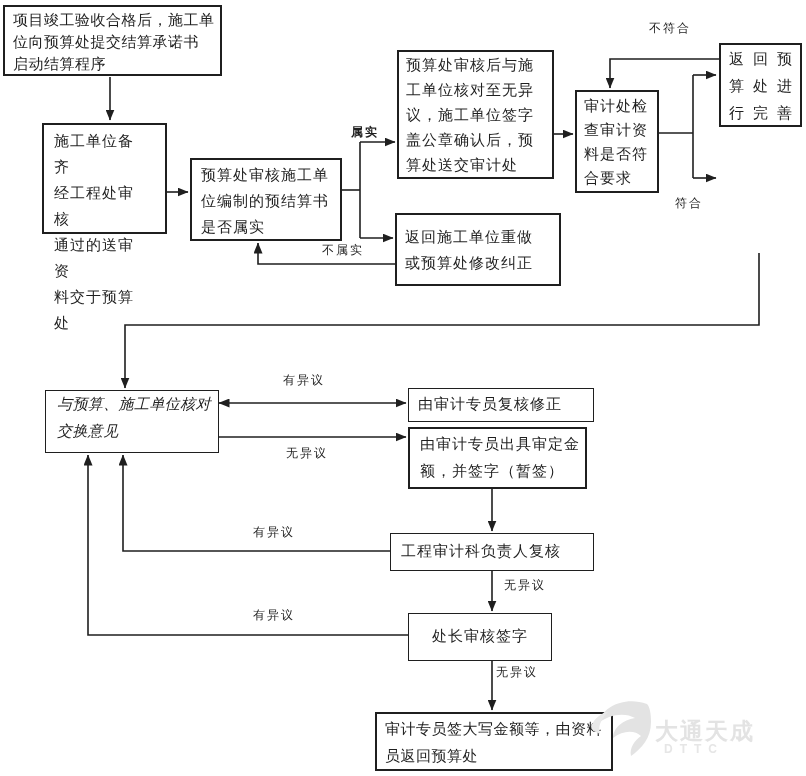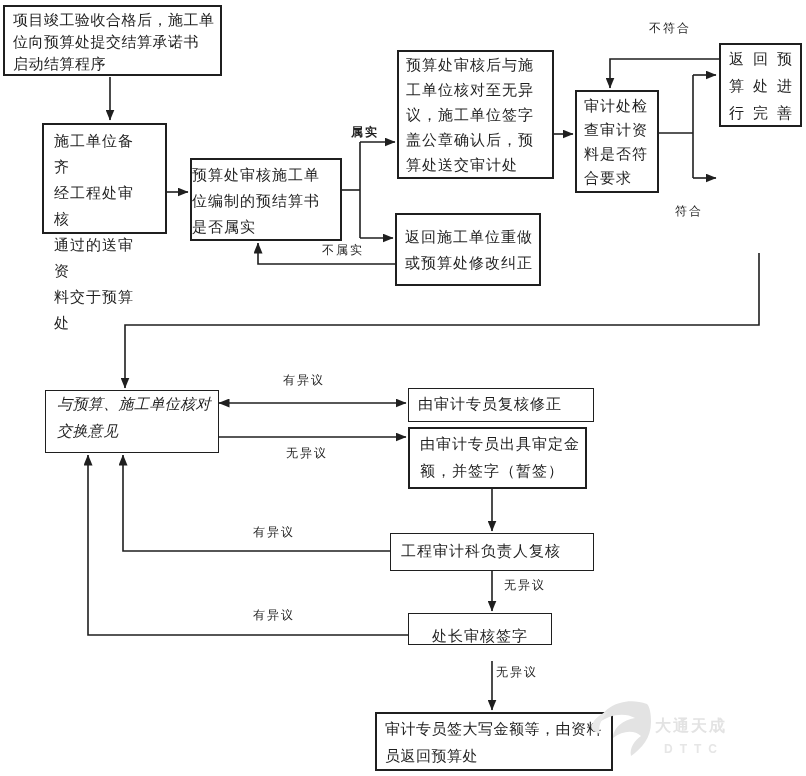--- a/index.html
+++ b/index.html
@@ -5,41 +5,41 @@
   html,body{margin:0;padding:0;background:#fff;}
   body{font-family:"Liberation Serif","DejaVu Serif",serif;}
   #stage{position:relative;width:806px;height:776px;background:#ffffff;overflow:hidden;}
   #wires{position:absolute;left:0;top:0;width:806px;height:776px;}
   .node{
     position:absolute;box-sizing:border-box;border:2px solid #1f1f1f;background:#fff;
     font-size:15px;color:#1f1f1f;white-space:pre-line;letter-spacing:1px;
   }
   .n1{left:3px;top:5px;width:219px;height:71px;line-height:22px;padding:2px 4px 0 8px;letter-spacing:.5px;}
   .n2{left:42px;top:123px;width:125px;height:111px;line-height:26px;padding:3px 20px 0 10px;}
-  .n3{left:190px;top:158px;width:152px;height:83px;line-height:26px;padding:2px 4px 0 0;}
+  .n3{left:190px;top:158px;width:152px;height:83px;line-height:26px;padding:2px 4px 0 9px;}
   .n4{left:397px;top:50px;width:157px;height:129px;line-height:25px;padding:1px 4px 0 7px;}
-  .n5{left:395px;top:213px;width:146px;height:73px;line-height:26px;padding:9px 4px 0 8px;}
+  .n5{left:395px;top:213px;width:166px;height:73px;line-height:26px;padding:9px 4px 0 8px;}
   .n6{left:575px;top:90px;width:84px;height:103px;line-height:24px;padding:2px 6px 16px 7px;}
   .n7{left:719px;top:28px;width:83px;height:84px;line-height:27px;padding:1px 8px 0 8px;
       letter-spacing:0;text-align:justify;text-align-last:justify;word-break:break-all;margin-top:15px;}
   .n8{left:719px;top:146px;width:82px;height:107px;line-height:26px;padding:1px 7px 0 8px;
       letter-spacing:0;text-align:justify;text-align-last:justify;word-break:break-all;}
   .n9{left:45px;top:390px;width:174px;height:63px;border-width:1px;line-height:27px;padding:0 4px 0 11px;letter-spacing:.4px;font-style:italic;}
   .n10{left:408px;top:380px;width:186px;height:34px;border-width:1px;line-height:31px;padding:0 0 0 9px;margin-top:8px;}
   .n11{left:408px;top:427px;width:179px;height:62px;line-height:27px;padding:2px 4px 0 10px;}
   .n12{left:390px;top:533px;width:204px;height:38px;border-width:1px;line-height:34px;padding:0 0 16px 10px;}
-  .n13{left:408px;top:613px;width:144px;height:32px;border-width:1px;line-height:44px;text-align:center;}
+  .n13{left:408px;top:613px;width:144px;height:48px;border-width:1px;line-height:44px;text-align:center;}
   .n14{left:375px;top:712px;width:238px;height:59px;line-height:27px;padding:2px 4px 0 8px;letter-spacing:.5px;}
   .elabel{position:absolute;font-size:12px;letter-spacing:2px;color:#1f1f1f;white-space:nowrap;}
   .l1{left:351px;top:124px;font-weight:bold;} .l2{left:322px;top:242px;} .l3{left:649px;top:20px;}
-  .l4{left:675px;top:195px;margin-top:8px;} .l5{left:283px;top:372px;} .l6{left:286px;top:445px;}
+  .l4{left:675px;top:195px;} .l5{left:283px;top:372px;} .l6{left:286px;top:445px;}
   .l7{left:253px;top:524px;} .l8{left:504px;top:577px;} .l9{left:253px;top:607px;}
   .l10{left:496px;top:664px;}
   .wm{position:absolute;left:585px;top:692px;width:218px;height:82px;pointer-events:none;}
-  .wm-cn{position:absolute;left:70px;top:24px;font-size:16px;letter-spacing:2px;color:#e3e3e3;font-weight:bold;}
+  .wm-cn{position:absolute;left:70px;top:24px;font-size:23px;letter-spacing:2px;color:#e3e3e3;font-weight:bold;}
   .wm-en{position:absolute;left:79px;top:50px;font-size:12px;letter-spacing:7px;color:#e6e6e6;font-weight:bold;
          font-family:"Liberation Sans","DejaVu Sans",sans-serif;}
 </style>
 </head>
 <body>
 
 <div id="stage">
 
   <svg id="wires" viewBox="0 0 806 776" xmlns="http://www.w3.org/2000/svg">
     <defs>

